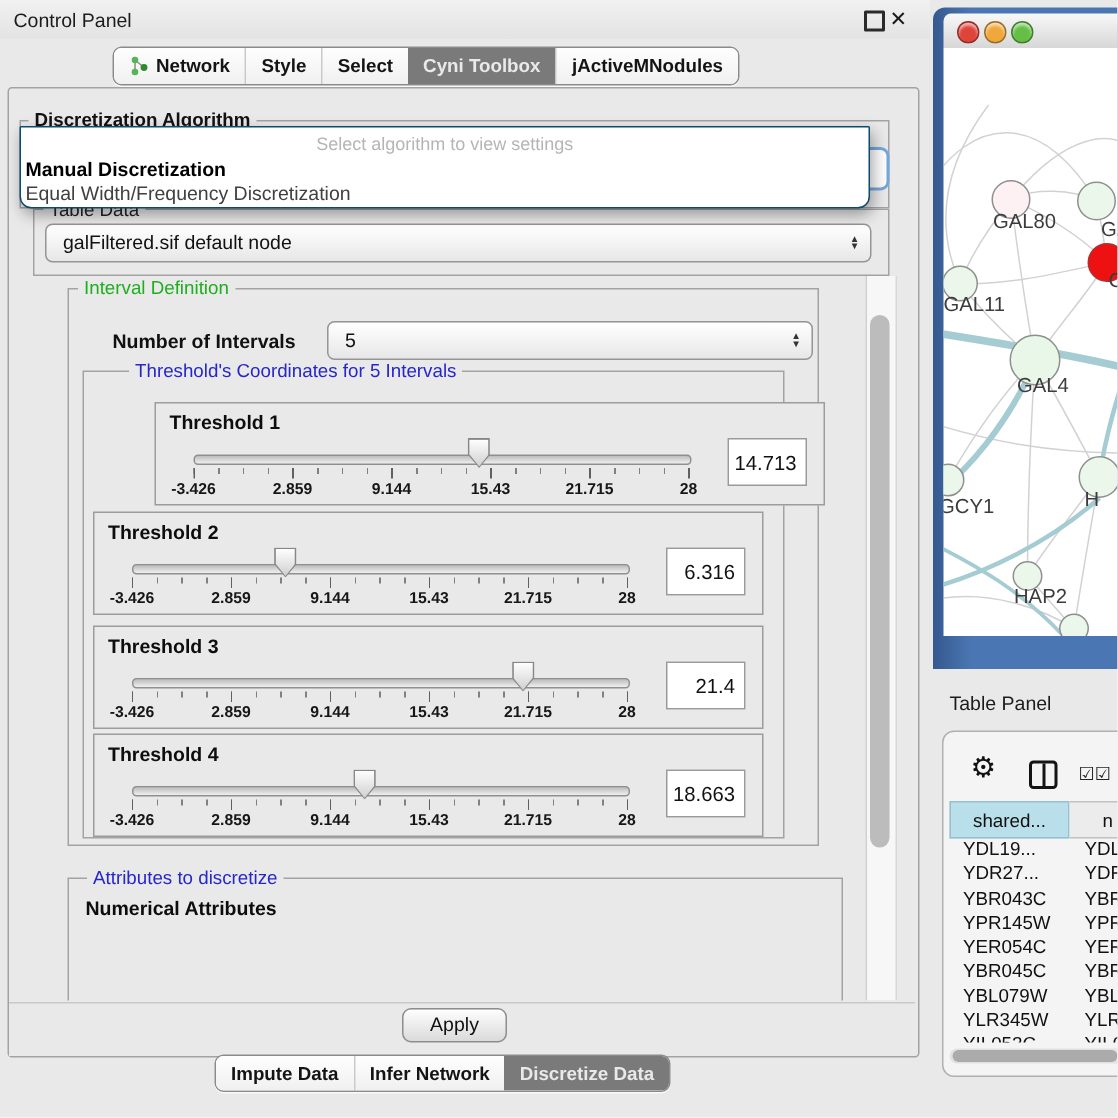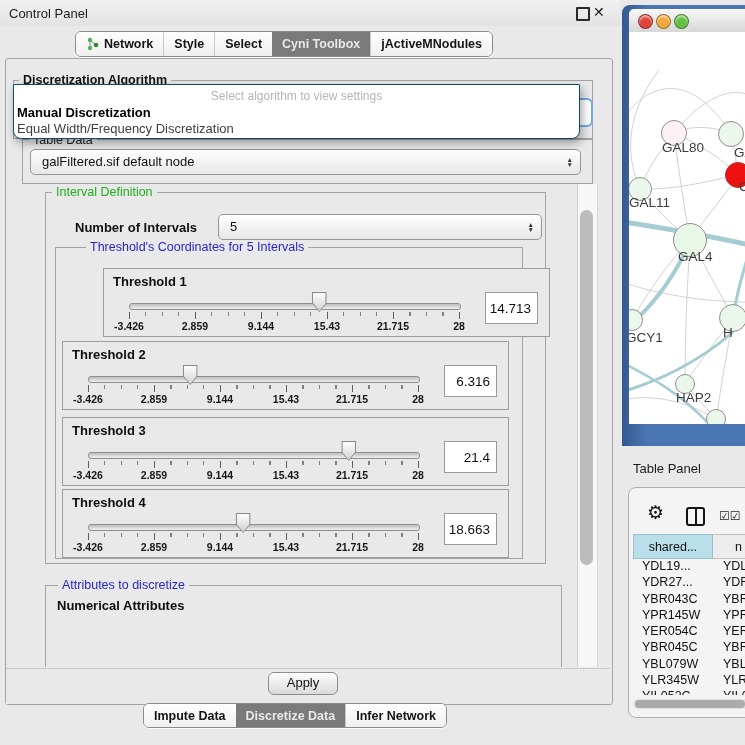--- a/index.html
+++ b/index.html
@@ -263,25 +263,25 @@
     <div class="abs vsb-thumb"></div>
   </div>
 
   <div class="abs bottom-strip"></div>
   <div class="abs apply-btn">Apply</div>
 
   <div class="abs seggroup bottom-tabs">
     <div class="seg">
         <span>Impute Data</span>
       </div>
+    <div class="seg">
+        <span>Infer Network</span>
+      </div>
     <div class="seg selected">
         <span>Discretize Data</span>
-      </div>
-    <div class="seg">
-        <span>Infer Network</span>
       </div>
   </div>
 
   <div class="abs net-frame">
     <div class="net-titlebar">
       <div class="light" style="left: 9px; background-color: rgb(223, 68, 59);"></div>
       <div class="light" style="left: 27px; background-color: rgb(240, 167, 60);"></div>
       <div class="light" style="left: 45px; background-color: rgb(101, 191, 70);"></div>
     </div>
     <div class="net-canvas">

